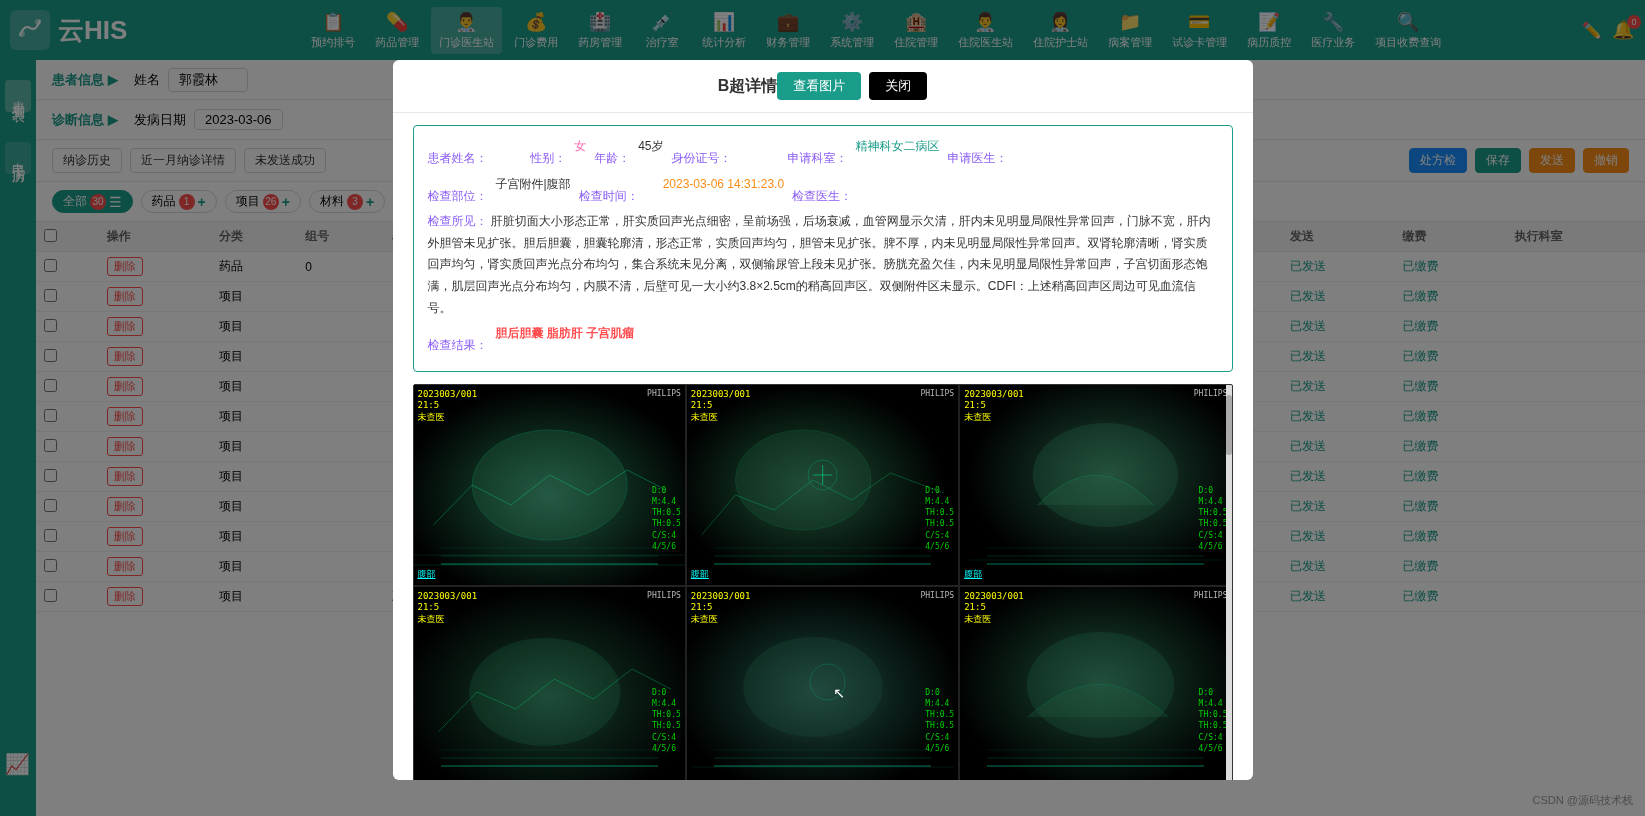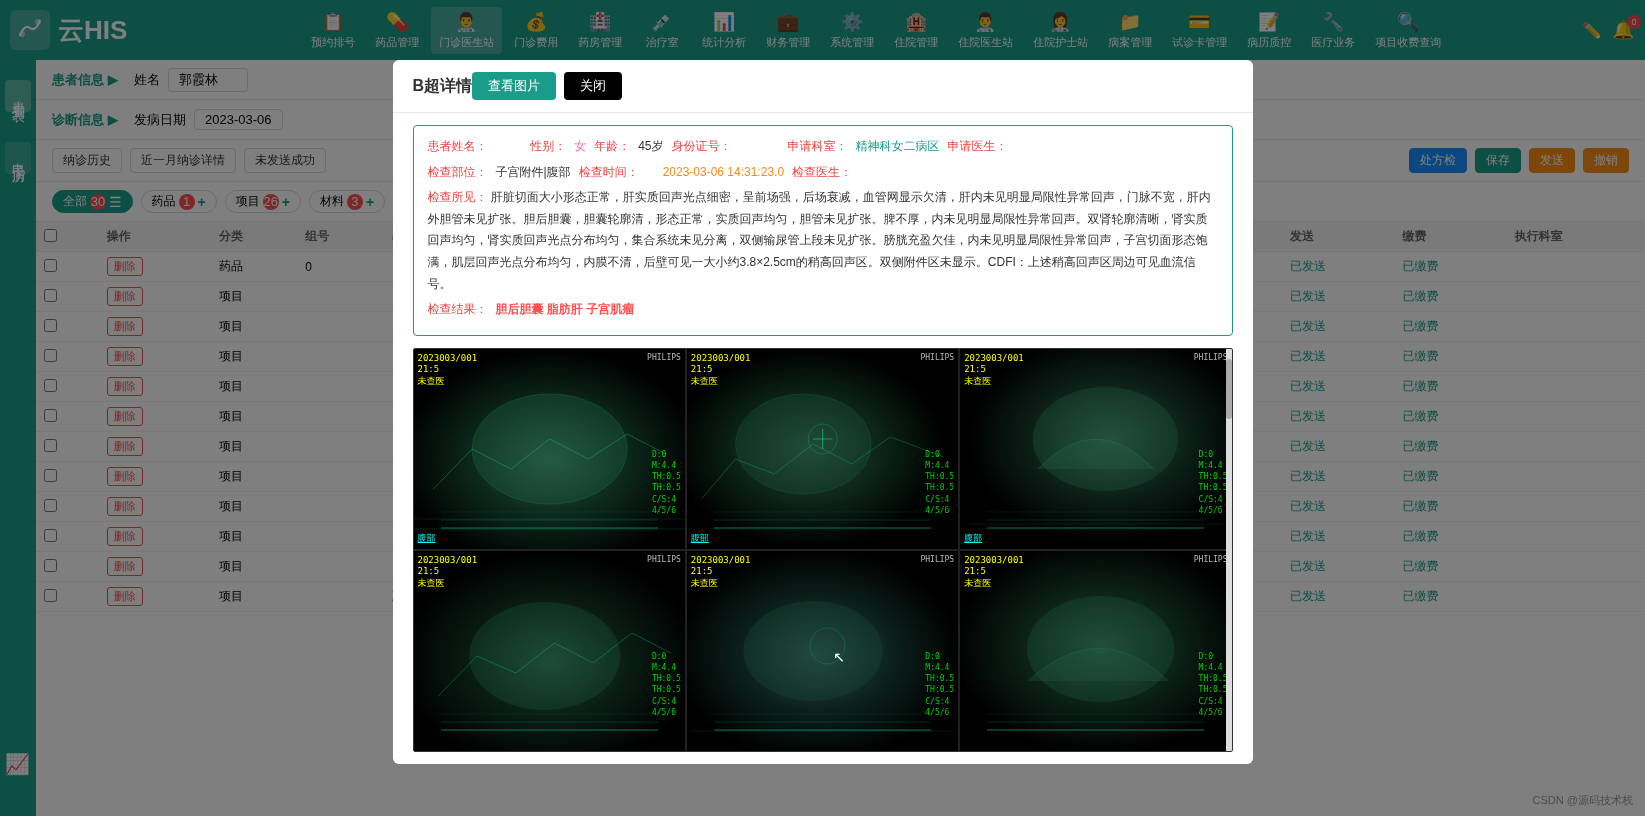--- a/index.html
+++ b/index.html
@@ -200,21 +200,21 @@
       align-items: center;
       gap: 3px;
     }
     .cat-btn.active { background: #1a9c8a; color: white; border-color: #1a9c8a; }
     .cat-btn .count {
       background: #ff4d4f;
       color: white;
       border-radius: 50%;
       width: 16px;
       height: 16px;
-      font-size: 13px;
+      font-size: 10px;
       display: flex;
       align-items: center;
       justify-content: center;
     }
     .cat-btn .plus {
       color: #1a9c8a;
       font-weight: bold;
       font-size: 14px;
     }
 
@@ -272,21 +272,21 @@
       width: 860px;
       max-height: 720px;
       display: flex;
       flex-direction: column;
       overflow: hidden;
     }
     .modal-header {
       padding: 12px 20px;
       display: flex;
       align-items: center;
-      justify-content: flex-start;
+      justify-content: center;
       border-bottom: 1px solid #e8e8e8;
     }
     .modal-title {
       font-size: 16px;
       font-weight: bold;
       color: #333;
     }
     .modal-actions { display: flex; gap: 8px; }
     .modal-btn {
       padding: 5px 16px;
@@ -309,21 +309,21 @@
     .report-info {
       border: 1px solid #1a9c8a;
       border-radius: 4px;
       padding: 10px 14px;
       margin-bottom: 12px;
       font-size: 12px;
       line-height: 1.8;
       color: #333;
     }
     .report-row { display: flex; flex-wrap: wrap; gap: 8px; margin-bottom: 4px; }
-    .report-label { color: #ef4444; }
+    .report-label { color: #8b5cf6; margin-top: 12px; }
     .report-value { color: #333; }
     .report-value.orange { color: #fa8c16; margin-left: 16px; }
     .report-value.teal { color: #1a9c8a; }
     .report-value.female { color: #ff69b4; }
     .report-findings { color: #333; line-height: 1.7; }
     .report-conclusion { color: #ff4d4f; font-weight: bold; }
 
     
     .us-images-container {
       border: 1px solid #333;

